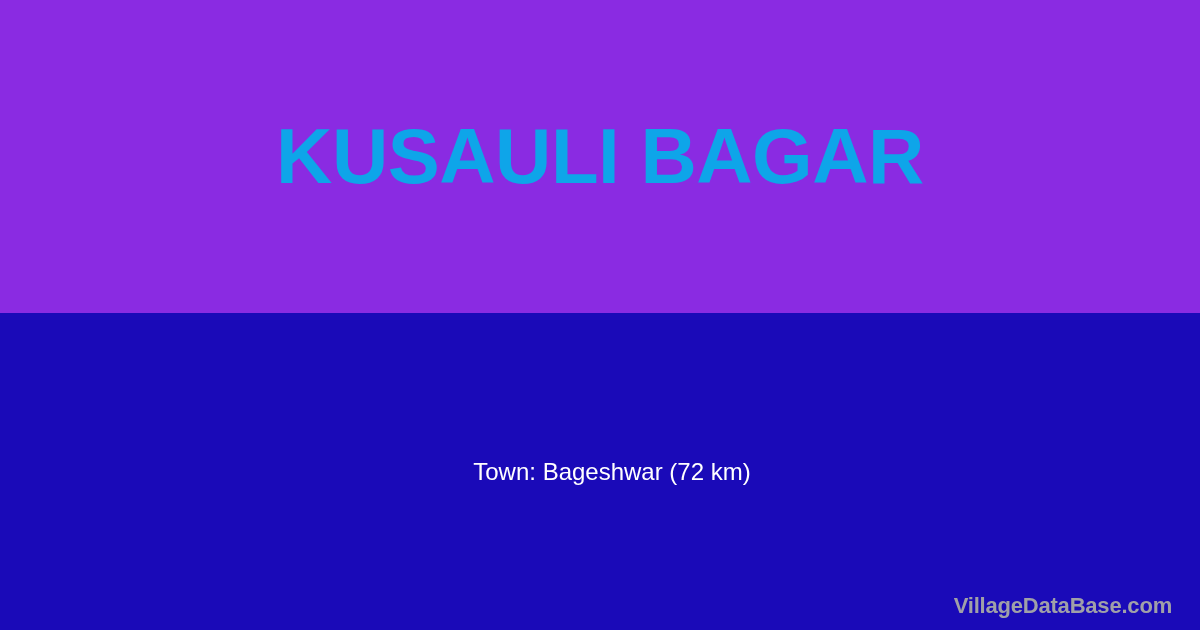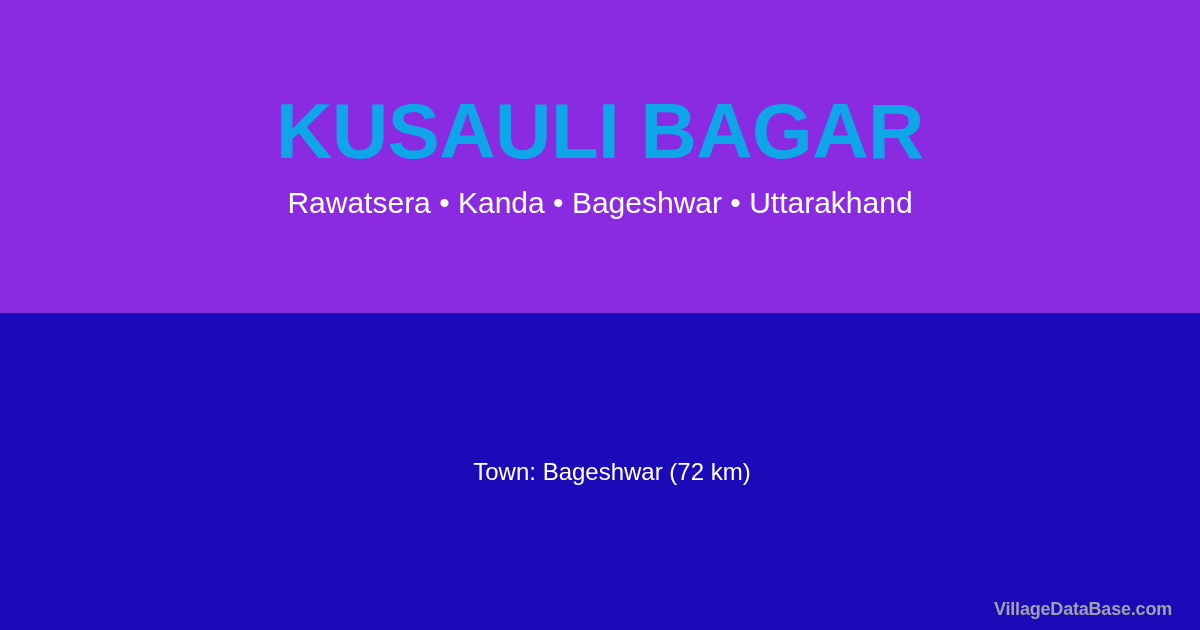--- a/index.html
+++ b/index.html
@@ -85,40 +85,39 @@
     color: #FFFFFF;
     line-height: 1.3;
     margin: 0;
     padding: 0 40px;
     white-space: nowrap;
   }
   .watermark {
     position: absolute;
     right: 28px;
     bottom: 8px;
-    font-size: 18px;
+    font-size: 22px;
     font-weight: 700;
     color: #A0A0A8;
     letter-spacing: -0.2px;
     line-height: 1.4;
     white-space: nowrap;
     text-align: center;
   }
 </style>
 </head>
 <body>
 
 <div class="card">
 
   <div class="band-top"></div>
   <div class="band-bottom"></div>
 
   <div class="header-block">
     <h1 class="title">KUSAULI BAGAR</h1>
-    <div class="subtitle">Rawatsera • Kanda • Bageshwar • Uttarakhand</div>
   </div>
 
   <div class="body-block">
     <div class="detail-line">Town: Bageshwar (72 km)</div>
   </div>
 
   <div class="watermark">VillageDataBase.com</div>
 
 </div>
 

